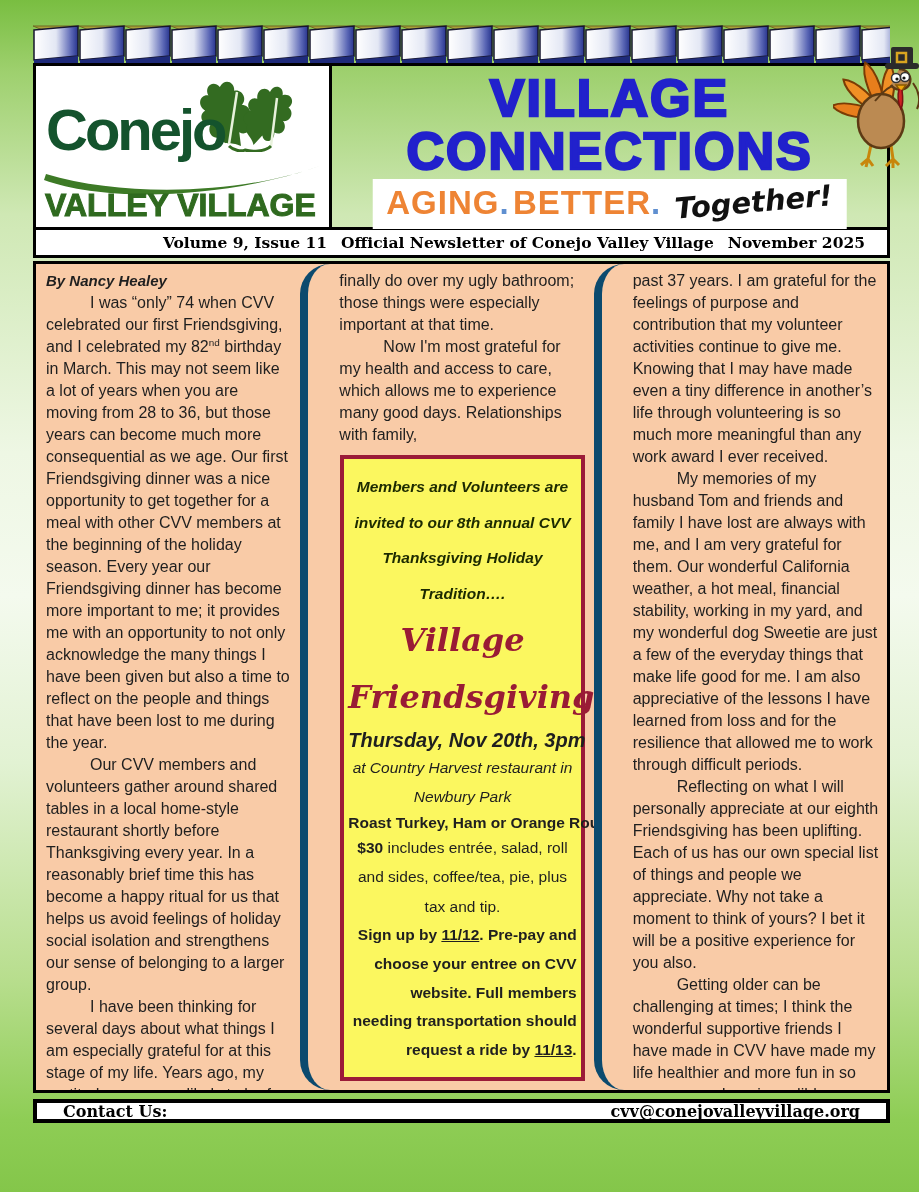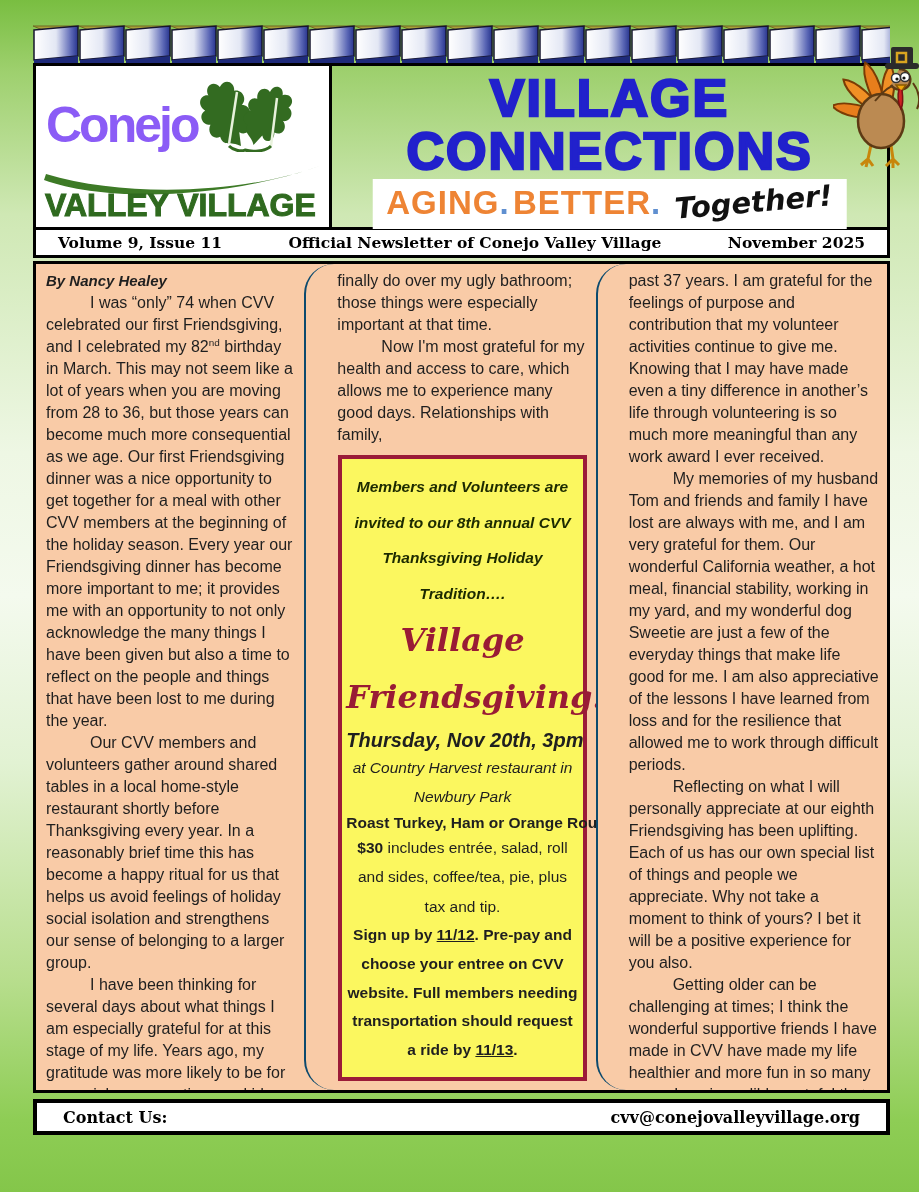--- a/index.html
+++ b/index.html
@@ -14,21 +14,21 @@
     overflow: hidden;
   }
   .content { position: absolute; left: 33px; top: 25px; width: 857px; }
 
   
   .ribbon { width: 857px; height: 38px; display: block; }
 
   
   .header-row { display: flex; height: 167px; border: 3px solid #000; background: transparent; position: relative; }
   .logo-cell { width: 296px; background: #ffffff; border-right: 3px solid #000; position: relative; overflow: hidden; }
-  .logo-word { position: absolute; left: 10px; top: 30px; font-size: 50px; font-weight: bold; color: #8b5cf6; letter-spacing: -3px; }
+  .logo-word { position: absolute; left: 10px; top: 30px; font-size: 58px; font-weight: bold; color: #14532d; letter-spacing: -3px; }
   .leaves { position: absolute; right: 24px; top: 0px; }
   .swoosh { position: absolute; left: 6px; top: 96px; }
   .logo-sub { position: absolute; left: 9px; bottom: 3px; font-size: 32px; font-weight: bold; color: #2f6a1f; -webkit-text-stroke: 1px #2f6a1f; letter-spacing: 0px; }
   .right-cell { flex: 1; position: relative; }
   .nl-title {
     position: absolute; top: 6px; left: 0; width: 100%;
     text-align: center; color: #2121cc; font-weight: bold;
     font-size: 52px; line-height: 1.02; letter-spacing: 2px;
     -webkit-text-stroke: 2.5px #2121cc;
   }
@@ -36,59 +36,59 @@
     position: absolute; top: 113px; left: 50%; transform: translateX(-50%);
     background: #ffffff; padding: 5px 14px 7px; white-space: nowrap;
   }
   .tl-orange { color: #ee8434; font-size: 33px; font-weight: bold; letter-spacing: 1px; }
   .tl-dot { color: #5f8fd0; font-size: 33px; font-weight: bold; }
   .tl-script { font-family: "DejaVu Sans", sans-serif; font-style: italic; font-weight: bold; font-size: 29px; color: #111; display: inline-block; transform: rotate(-5deg) translateY(-2px); margin-left: 10px; }
   .turkey { position: absolute; left: 800px; top: 14px; z-index: 6; }
 
   
   .info-bar {
-    display: flex; justify-content: space-between; align-items: center;
+    display: flex; justify-content: flex-end; align-items: center;
     background: #fff; border: 3px solid #000; margin-top: -3px; height: 31px;
     padding: 0 22px; font-family: "DejaVu Serif", serif; font-weight: bold; font-size: 15.5px; color: #000; gap: 14px;
   }
 
   
   .headline-bar {
     margin-top: 4px; background: #1b1bbe; border: 3px solid #000;
     height: 38px; line-height: 33px; text-align: center; color: #fff;
     font-family: "DejaVu Serif", serif; font-weight: bold; font-size: 25px; letter-spacing: 0.5px;
   }
 
   
   .body-row { display: flex; border: 3px solid #000; margin-top: 3px; background: #f9cba7; height: 832px; }
   .col { flex: 1; padding: 6px 8px 0 10px; font-size: 16px; line-height: 1.375; color: #1f1f1f; overflow: hidden; border-radius: 30px; }
-  .col + .col { border-left: 2px solid #0c4a6e; padding-left: 31px; }
+  .col + .col { border-left: 8px solid #0c4a6e; padding-left: 31px; }
   .col p { margin: 0; }
   .col p.ind { text-indent: 44px; }
   .byline { font-weight: bold; font-style: italic; font-size: 15px; padding-top: 1px; }
   sup { font-size: 0.62em; }
 
   
   .event-box {
     margin: 9px 1px 8px 1px; border: 4px solid #9b1b38; background: #fbf75f;
     text-align: center; padding: 10px 4px 12px;
   }
   .ev-intro { font-weight: bold; font-style: italic; font-size: 15.5px; line-height: 2.3; color: #1c2a00; }
   .ev-title { font-family: "DejaVu Serif", serif; font-style: italic; font-weight: bold; color: #991b35; font-size: 32px; line-height: 1.8; }
   .ev-dt { font-weight: bold; font-style: italic; font-size: 20px; margin-top: 10px; white-space: nowrap; }
   .ev-loc { font-style: italic; font-size: 15.5px; line-height: 1.85; margin-top: 8px; }
   .ev-menu { font-weight: bold; font-size: 15.5px; margin-top: 12px; white-space: nowrap; }
   .ev-price { font-size: 15.5px; line-height: 1.9; margin-top: 7px; }
-  .ev-signup { font-weight: bold; font-size: 15.5px; line-height: 1.85; margin-top: 13px; }
+  .ev-signup { font-weight: bold; font-size: 15.5px; line-height: 1.85; margin-top: 13px; text-align: right; }
   .u { text-decoration: underline; }
 
   
   .footer-bar {
     display: flex; justify-content: space-between; align-items: center;
-    margin-top: 6px; border: 4px solid #000; background: #fff; height: 36px;
+    margin-top: 6px; border: 4px solid #000; background: #fff; height: 24px;
     padding: 0 26px; font-family: "DejaVu Serif", serif; font-weight: bold; font-size: 16px; color: #000;
   }
 </style>
 </head>
 <body>
 
 <div class="page">
   <div class="content">
 
     <svg class="ribbon" width="857" height="38">

